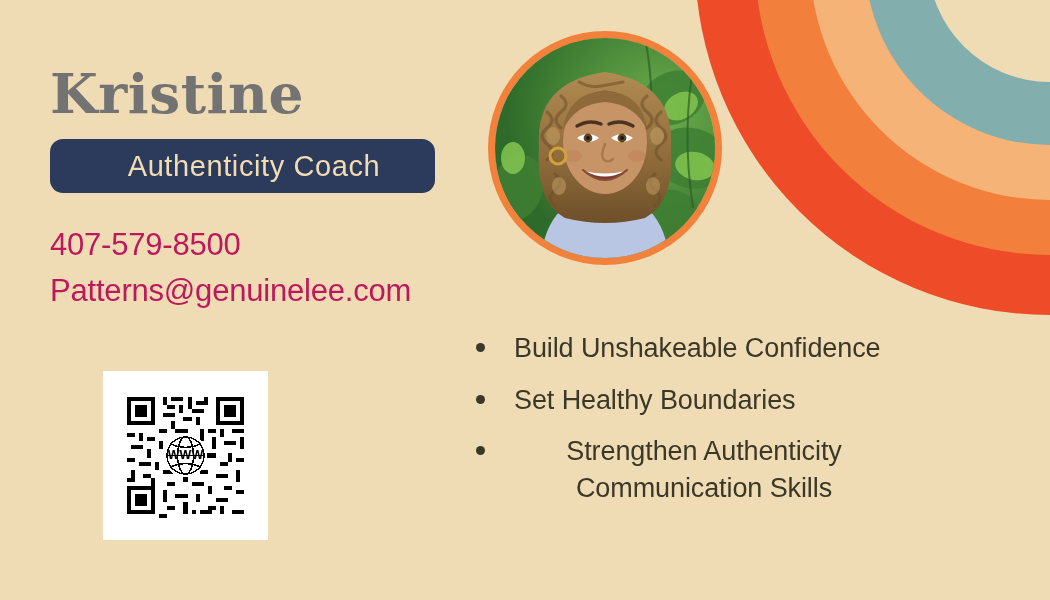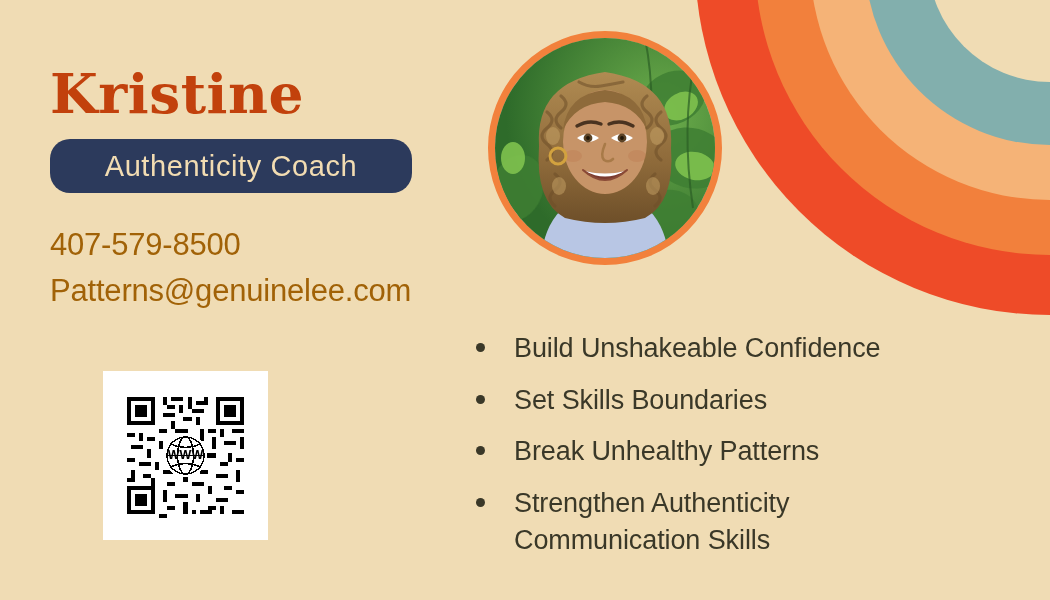--- a/index.html
+++ b/index.html
@@ -32,51 +32,52 @@
 
   
   #name {
     position: absolute;
     left: 50px;
     top: 66px;
     font-family: "DejaVu Serif", serif;
     font-weight: bold;
     font-size: 55px;
     letter-spacing: 0.5px;
-    color: #c2410c;
+    color: #737373;
     line-height: 1;
   }
 
   
   #title-badge {
     position: absolute;
     left: 50px;
     top: 139px;
     width: 362px;
     height: 54px;
     background: #2C3A5C;
-    border-radius: 20px;
+    border-radius: 13px;
     display: flex;
     align-items: center;
     justify-content: center;
+    padding-left: 23px;
   }
   #title-badge .label {
     color: #F2DCB2;
     font-size: 29px;
     letter-spacing: 0.6px;
     font-weight: 300;
     white-space: nowrap;
   }
 
   
   #contact {
     position: absolute;
     left: 50px;
     top: 222px;
-    color: #a16207;
+    color: #be185d;
     font-size: 31px;
     font-weight: 300;
     line-height: 1.49;
     letter-spacing: -0.2px;
   }
   #contact div { white-space: nowrap; }
 
   
   #qr {
     position: absolute;
@@ -113,20 +114,21 @@
     width: 500px;
     color: #3A3828;
     font-size: 27px;
     font-weight: 300;
     letter-spacing: -0.1px;
   }
   #benefits .item {
     display: flex;
     align-items: flex-start;
     margin-bottom: 15px;
+    text-align: center;
   }
   #benefits .dot {
     width: 9px;
     height: 9px;
     border-radius: 50%;
     background: #3A3828;
     flex: 0 0 auto;
     margin-top: 13px;
     margin-right: 29px;
   }
@@ -350,25 +352,21 @@
     </svg>
   </div>
 
   <div id="benefits">
     <div class="item">
       <span class="dot"></span>
       <span class="text">Build Unshakeable Confidence</span>
     </div>
     <div class="item">
       <span class="dot"></span>
-      <span class="text">Set Skills Boundaries</span>
-    </div>
-    <div class="item">
-      <span class="dot"></span>
-      <span class="text">Break Unhealthy Patterns</span>
+      <span class="text">Set Healthy Boundaries</span>
     </div>
     <div class="item">
       <span class="dot"></span>
       <span class="text">Strengthen Authenticity Communication Skills</span>
     </div>
   </div>
 
 </div>
 
 </body></html>

